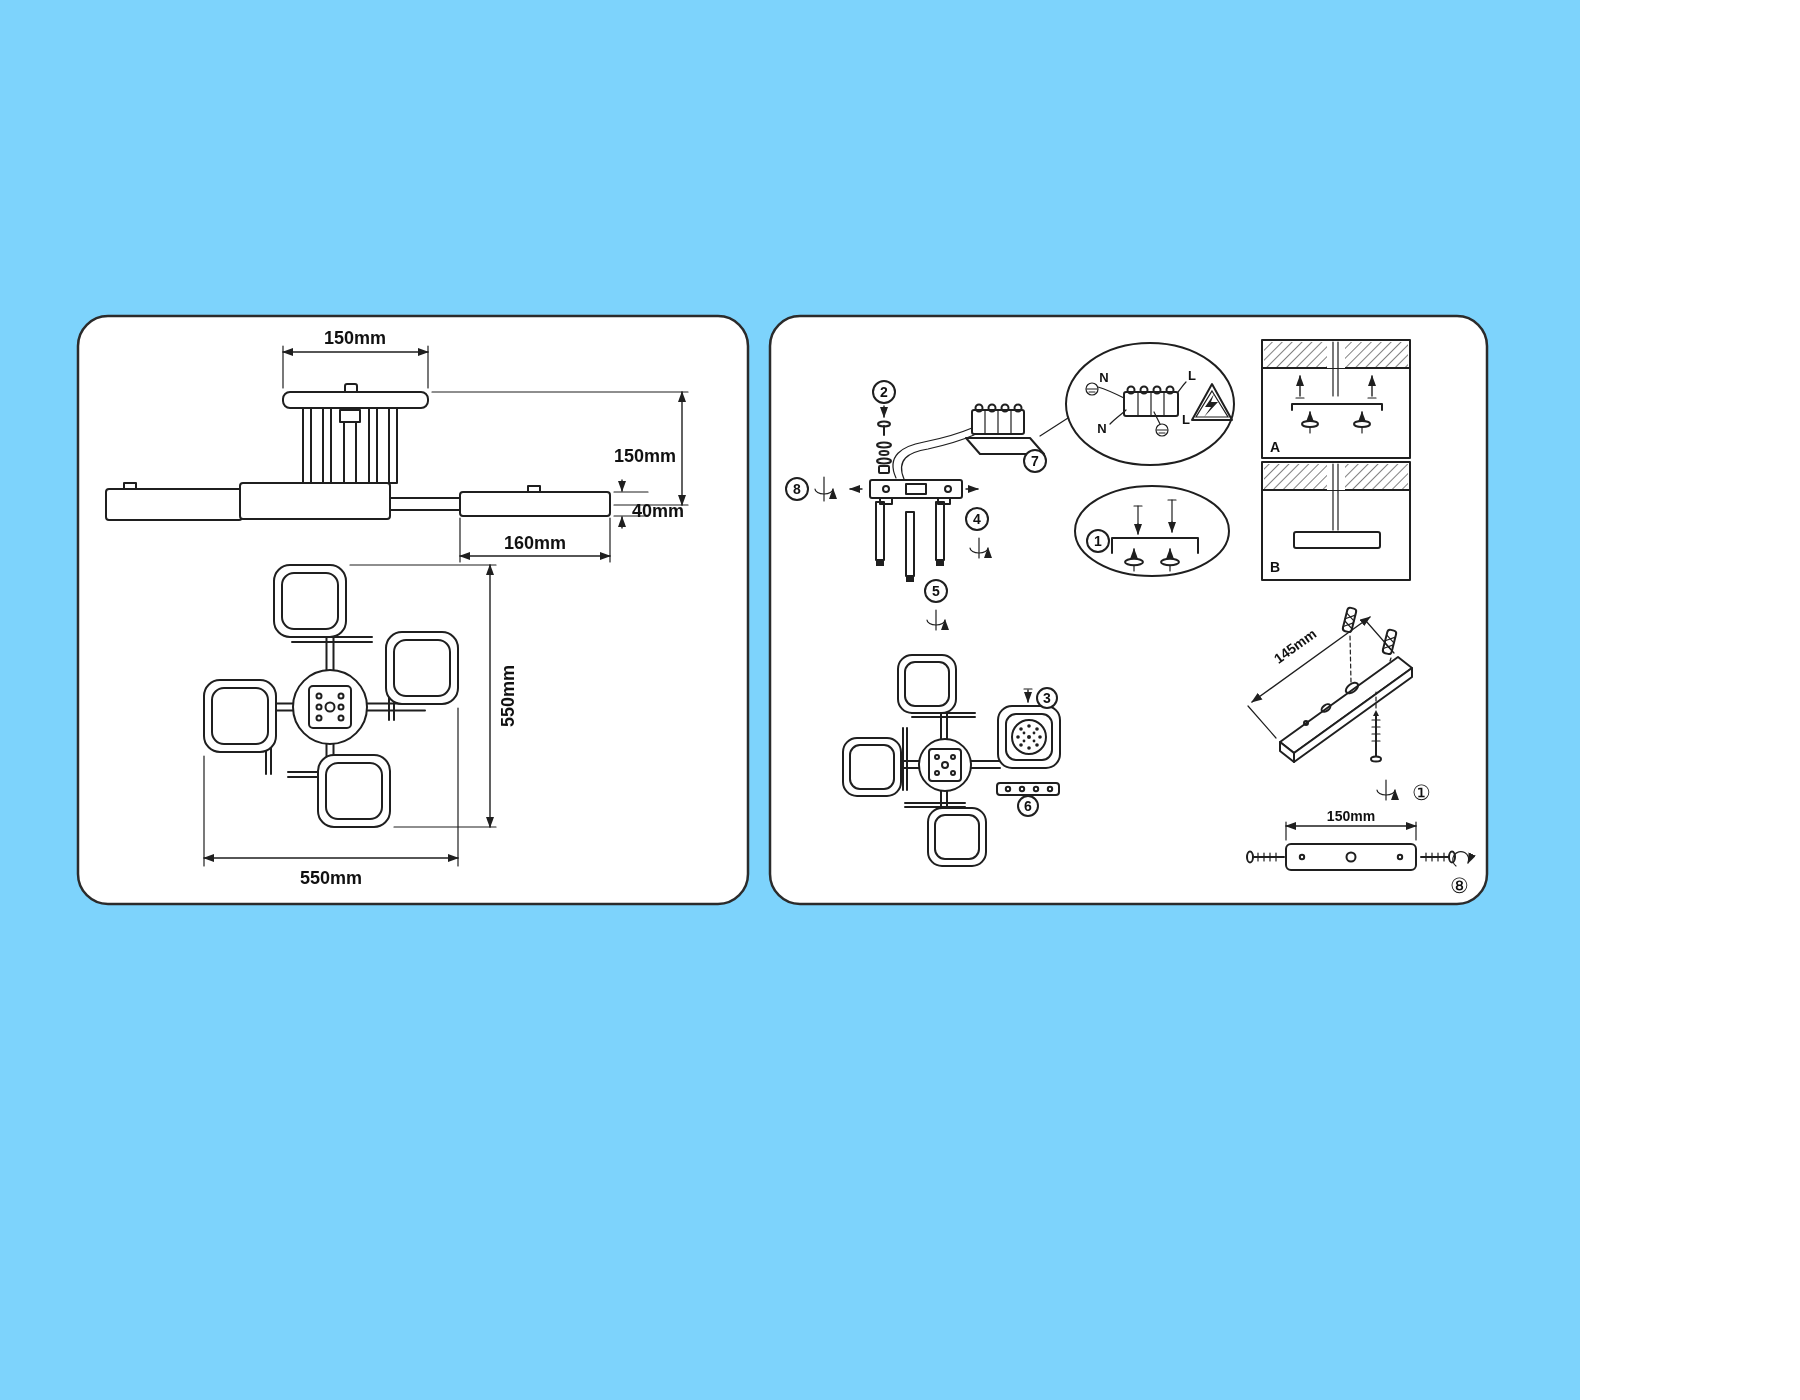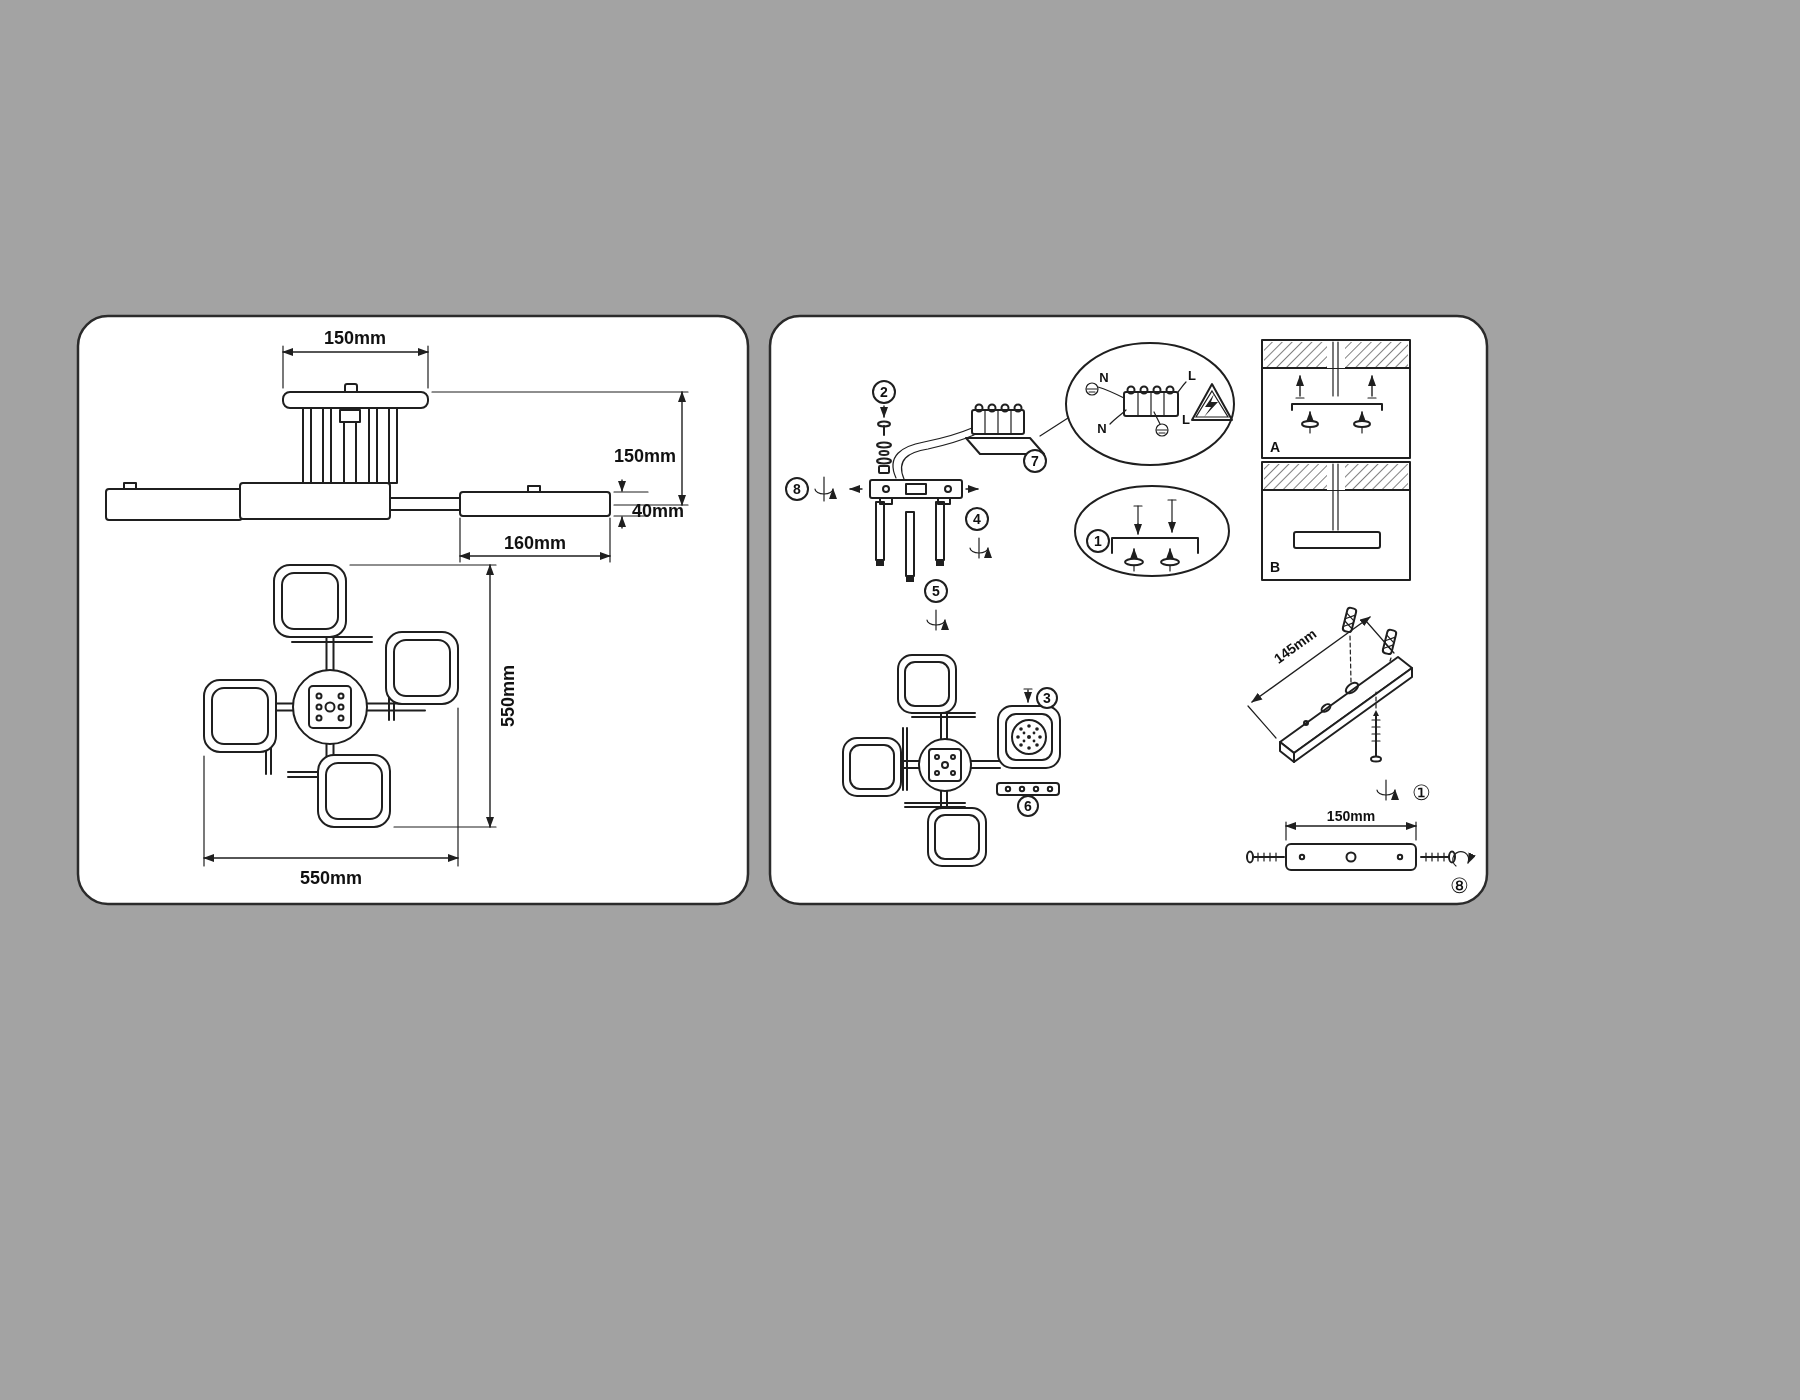--- a/index.html
+++ b/index.html
@@ -1,16 +1,16 @@
 <!DOCTYPE html>
 <html><head>
 <meta charset="utf-8">
 <style>
   html,body{margin:0;padding:0;background:#ffffff}
-  .canvas{position:relative;width:1800px;height:1400px;background:#a3a3a3;font-family:"Liberation Sans",sans-serif}
+  .canvas{position:relative;width:1580px;height:1400px;background:#7dd3fc;font-family:"Liberation Sans",sans-serif}
   svg{position:absolute;left:0;top:0}
   .panel{fill:#fff;stroke:#2b2b2b;stroke-width:2.5}
   .s{fill:none;stroke:#1f1f1f;stroke-width:2;stroke-linejoin:round;stroke-linecap:round}
   .sw{fill:#fff;stroke:#1f1f1f;stroke-width:2;stroke-linejoin:round}
   .t{fill:none;stroke:#1f1f1f;stroke-width:1.2;stroke-linecap:round}
   .d{fill:none;stroke:#1f1f1f;stroke-width:1.4;stroke-linecap:round}
   .f{fill:#1f1f1f;stroke:none}
   .dash{stroke-dasharray:4 3}
   text{font-family:"Liberation Sans",sans-serif}
   .dimtxt{font-weight:bold;font-size:18px;fill:#111}

